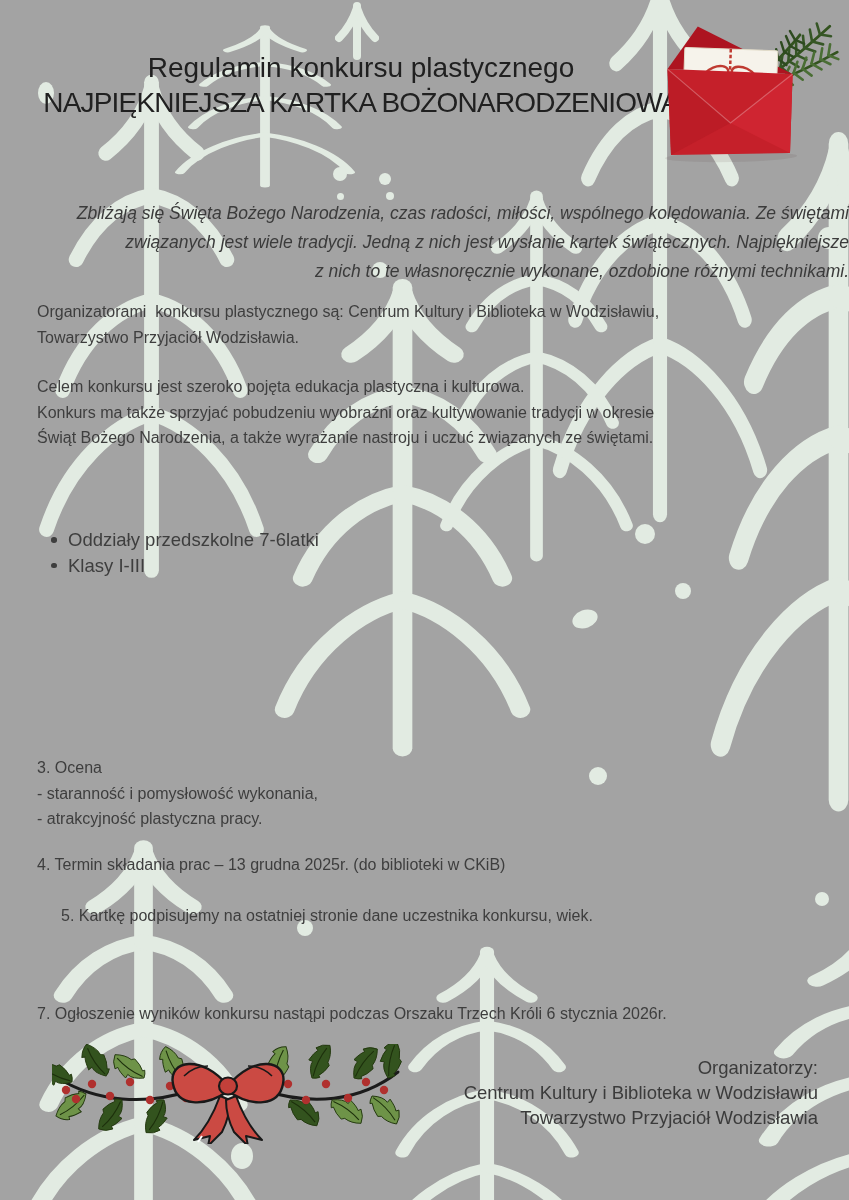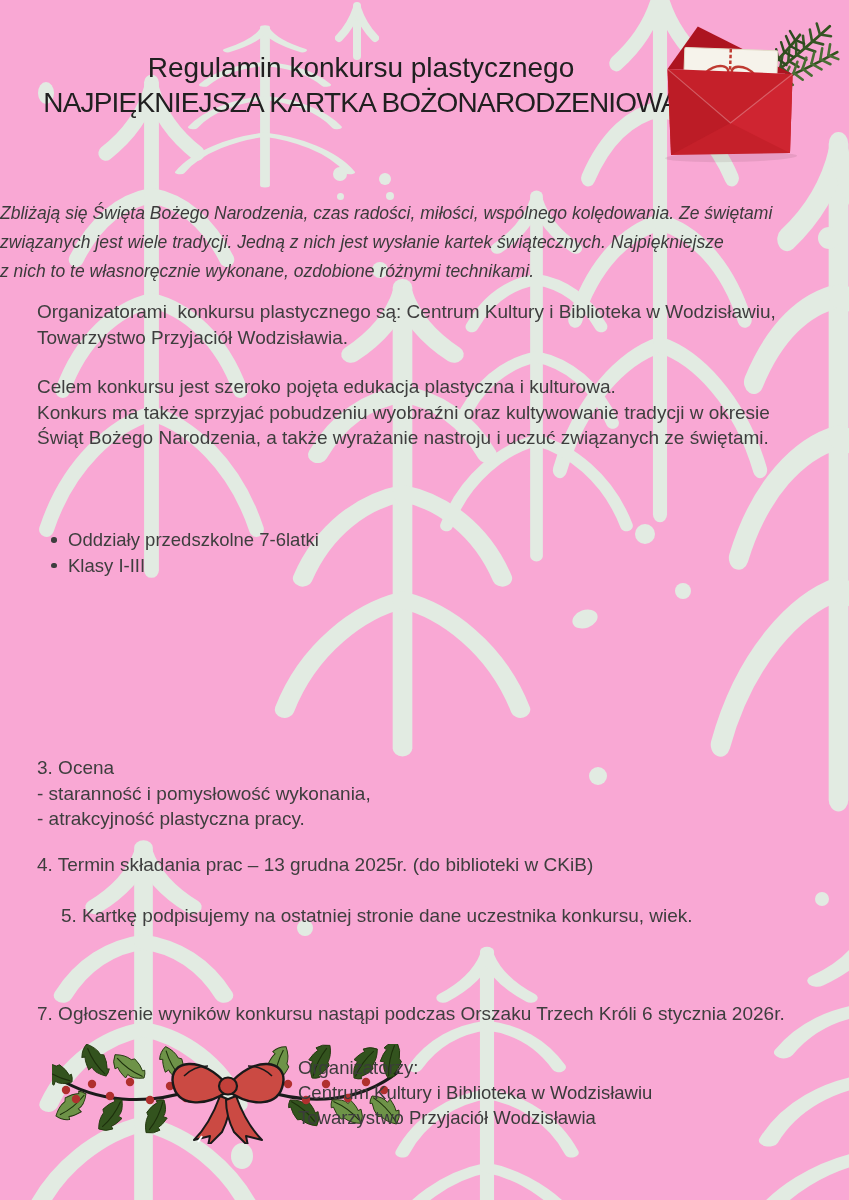--- a/index.html
+++ b/index.html
@@ -1,51 +1,51 @@
 <!DOCTYPE html>
 <html lang="pl"><head>
 <meta charset="utf-8">
 <style>
   html,body{margin:0;padding:0;background:#888;}
   .page{
     position:relative;width:849px;height:1200px;margin:0 auto;
-    background:#f9a8d4;overflow:hidden;
+    background:#a3a3a3;overflow:hidden;
     font-family:"Liberation Sans","DejaVu Sans",sans-serif;
     color:#3e3e3e;
   }
   
   .bg{position:absolute;inset:0;pointer-events:none;}
   .tree{position:absolute;color:#e2ebe2;}
   .tree use{stroke:#e2ebe2;fill:none;}
   .tree.w13 use{stroke-width:13px;}
   .tree.w11 use{stroke-width:11px;}
   .tree.w9 use{stroke-width:9px;}
   .dot{position:absolute;background:#e2ebe2;border-radius:50%;}
   
   .title{position:absolute;top:50px;left:0;width:722px;text-align:center;color:#202020;}
   .title .l1{font-size:28px;line-height:35px;}
   .title .l2{font-size:28px;line-height:35px;letter-spacing:-0.8px;white-space:nowrap;}
   
-  .para{position:absolute;left:37px;width:802px;font-size:19px;line-height:25.5px;white-space:pre-wrap;}
-  .intro{position:absolute;top:199px;left:0;width:849px;text-align:left;
+  .para{position:absolute;left:37px;width:802px;font-size:16px;line-height:25.5px;white-space:pre-wrap;}
+  .intro{position:absolute;top:199px;left:0;width:849px;text-align:right;
          font-style:italic;font-size:17.5px;line-height:29px;white-space:pre-wrap;color:#3b3b3b;}
   .p-org{top:299px;}
   .p-goal{top:374px;}
   .p-r1{top:476px;}
   .cats{position:absolute;left:68px;top:527px;margin:0;padding:0;list-style:none;}
   .cats li{position:relative;font-size:18.5px;line-height:25.5px;}
   .cats li::before{content:"";position:absolute;left:-17px;top:10px;width:5.5px;height:5.5px;
                    border-radius:50%;background:#3e3e3e;}
   .p-r2{top:628px;}
   .p-r3{top:755px;}
   .p-r4{top:852px;}
   .p-r5{top:903px;margin-left:24px;}
   .p-r6{top:951px;}
   .p-r7{top:1001px;}
-  .footer{position:absolute;top:1055px;right:31px;width:520px;text-align:left;
+  .footer{position:absolute;top:1055px;right:31px;width:520px;text-align:right;
           font-size:18.5px;line-height:25px;color:#3b3b3b;}
   
   .envelope{position:absolute;left:653px;top:16px;width:190px;height:152px;}
   .garland{position:absolute;left:52px;top:1044px;width:352px;height:100px;}
   .apex-glyph{position:absolute;left:335px;top:0px;width:44px;height:60px;color:#e2ebe2;}
 </style>
 </head>
 <body>
 
 <div class="page">

